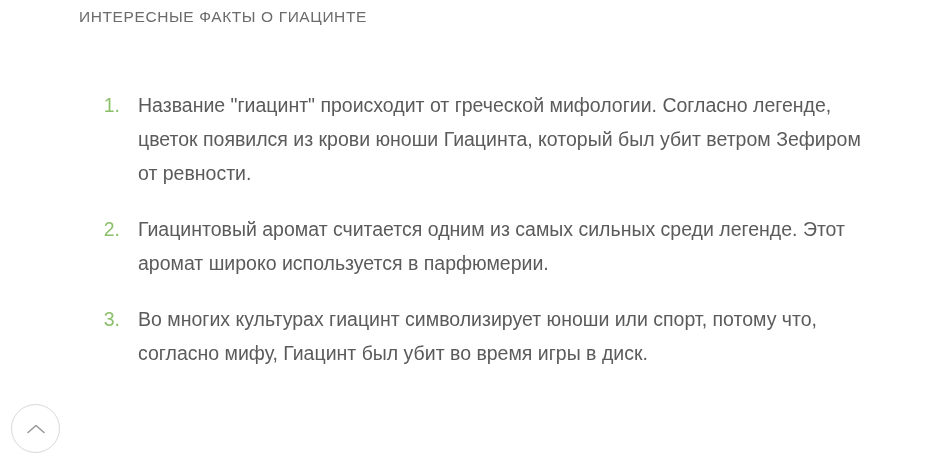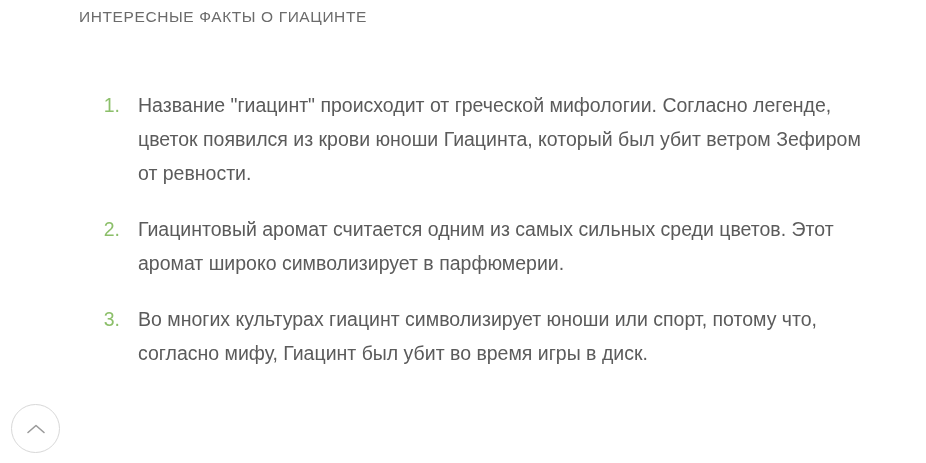--- a/index.html
+++ b/index.html
@@ -93,21 +93,21 @@
 
   <div class="section-title">ИНТЕРЕСНЫЕ ФАКТЫ О ГИАЦИНТЕ</div>
 
   <ol class="facts-list">
     <li class="fact-item">
       <span class="num">1.</span>
       <span class="fact-text">Название "гиацинт" происходит от греческой мифологии. Согласно легенде, цветок появился из крови юноши Гиацинта, который был убит ветром Зефиром от ревности.</span>
     </li>
     <li class="fact-item">
       <span class="num">2.</span>
-      <span class="fact-text">Гиацинтовый аромат считается одним из самых сильных среди цветов. Этот аромат широко символизирует в парфюмерии.</span>
+      <span class="fact-text">Гиацинтовый аромат считается одним из самых сильных среди легенде. Этот аромат широко используется в парфюмерии.</span>
     </li>
     <li class="fact-item">
       <span class="num">3.</span>
       <span class="fact-text">Во многих культурах гиацинт символизирует юноши или спорт, потому что, согласно мифу, Гиацинт был убит во время игры в диск.</span>
     </li>
   </ol>
 
   <div class="scroll-top">
     <span>
       <svg width="20" height="12" viewBox="0 0 20 12" fill="none" aria-hidden="true">

